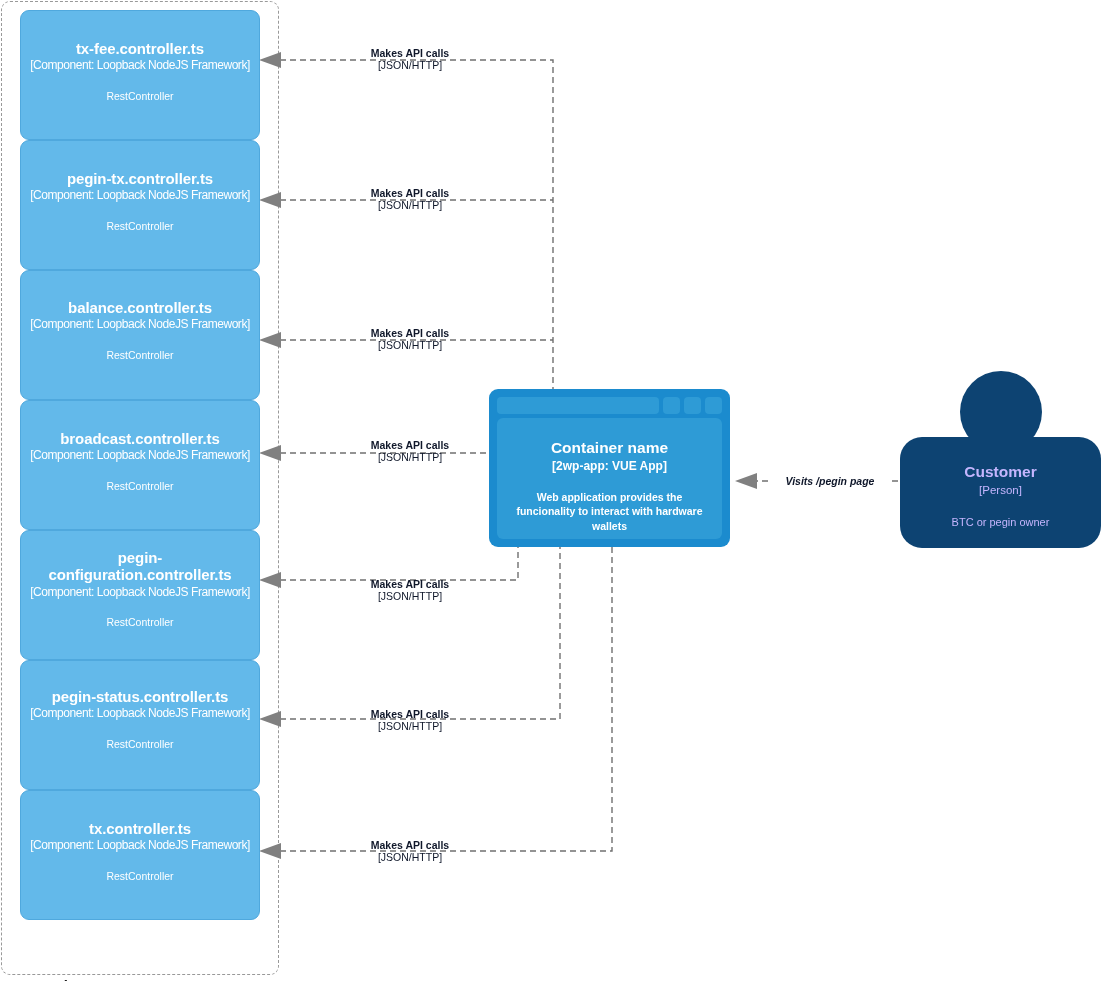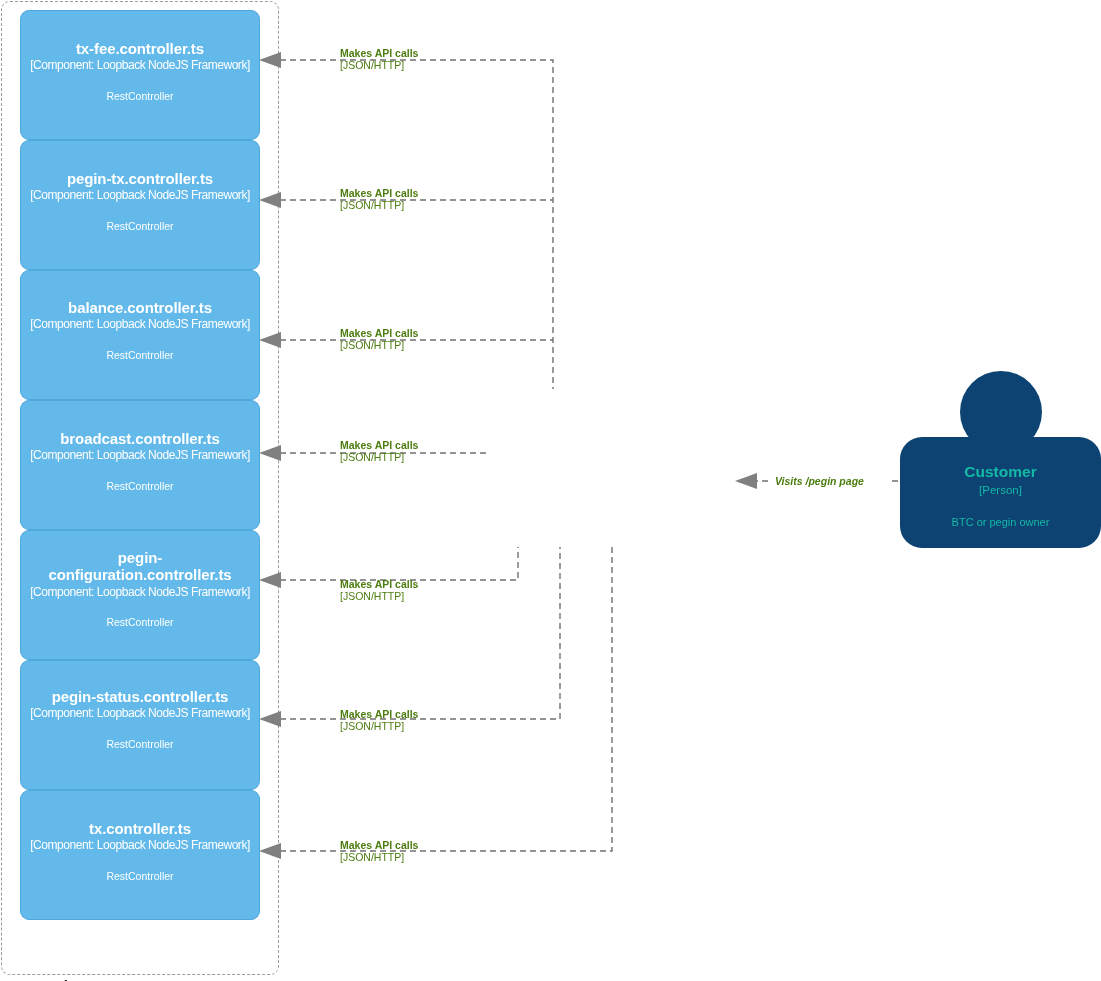--- a/index.html
+++ b/index.html
@@ -183,21 +183,21 @@
     background: #0d4372;
   }
   .person-body {
     position: absolute;
     left: 0;
     top: 66px;
     width: 201px;
     height: 111px;
     border-radius: 22px;
     background: #0d4372;
-    color: #14b8a6;
+    color: #c4b5fd;
     text-align: center;
   }
   .person-inner {
     position: absolute;
     left: 0;
     right: 0;
     top: 26px;
   }
   .p-name {
     display: block;
@@ -232,22 +232,22 @@
     stroke-width: 1.4;
     stroke-dasharray: 6 4;
     fill: none;
   }
   .conn-head {
     fill: #808080;
   }
 
   .conn-label {
     position: absolute;
-    text-align: left;
-    color: #4d7c0f;
+    text-align: center;
+    color: #0f172a;
     line-height: 1.18;
     white-space: nowrap;
   }
   .conn-label .cl-title {
     display: block;
     font-size: 10.5px;
     font-weight: bold;
   }
   .conn-label .cl-tech {
     display: block;
@@ -350,20 +350,35 @@
   </div>
 
   <div class="component" style="top:790px;">
     <div class="c-inner" style="top:29px;">
       <span class="c-title">tx.controller.ts</span>
       <span class="c-tech">[Component: Loopback NodeJS Framework]</span>
       <span class="c-desc">RestController</span>
     </div>
   </div>
 
+  <div class="container-box">
+    <div class="cb-titlebar">
+      <div class="cb-addressbar"></div>
+      <div class="cb-dot"></div>
+      <div class="cb-dot"></div>
+      <div class="cb-dot"></div>
+    </div>
+    <div class="cb-body">
+      <div class="cb-inner">
+        <span class="cb-title">Container name</span>
+        <span class="cb-tech">[2wp-app: VUE App]</span>
+        <span class="cb-desc">Web application provides the funcionality to interact with hardware wallets</span>
+      </div>
+    </div>
+  </div>
 
   <div class="person">
     <div class="person-head"></div>
     <div class="person-body">
       <div class="person-inner">
         <span class="p-name">Customer</span>
         <span class="p-type">[Person]</span>
         <span class="p-desc">BTC or pegin owner</span>
       </div>
     </div>

